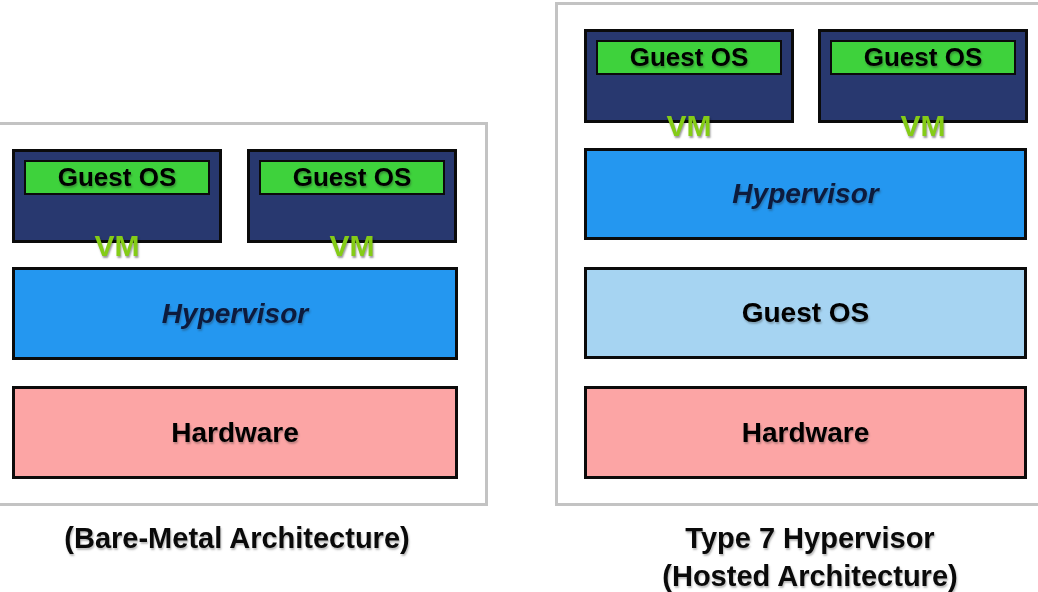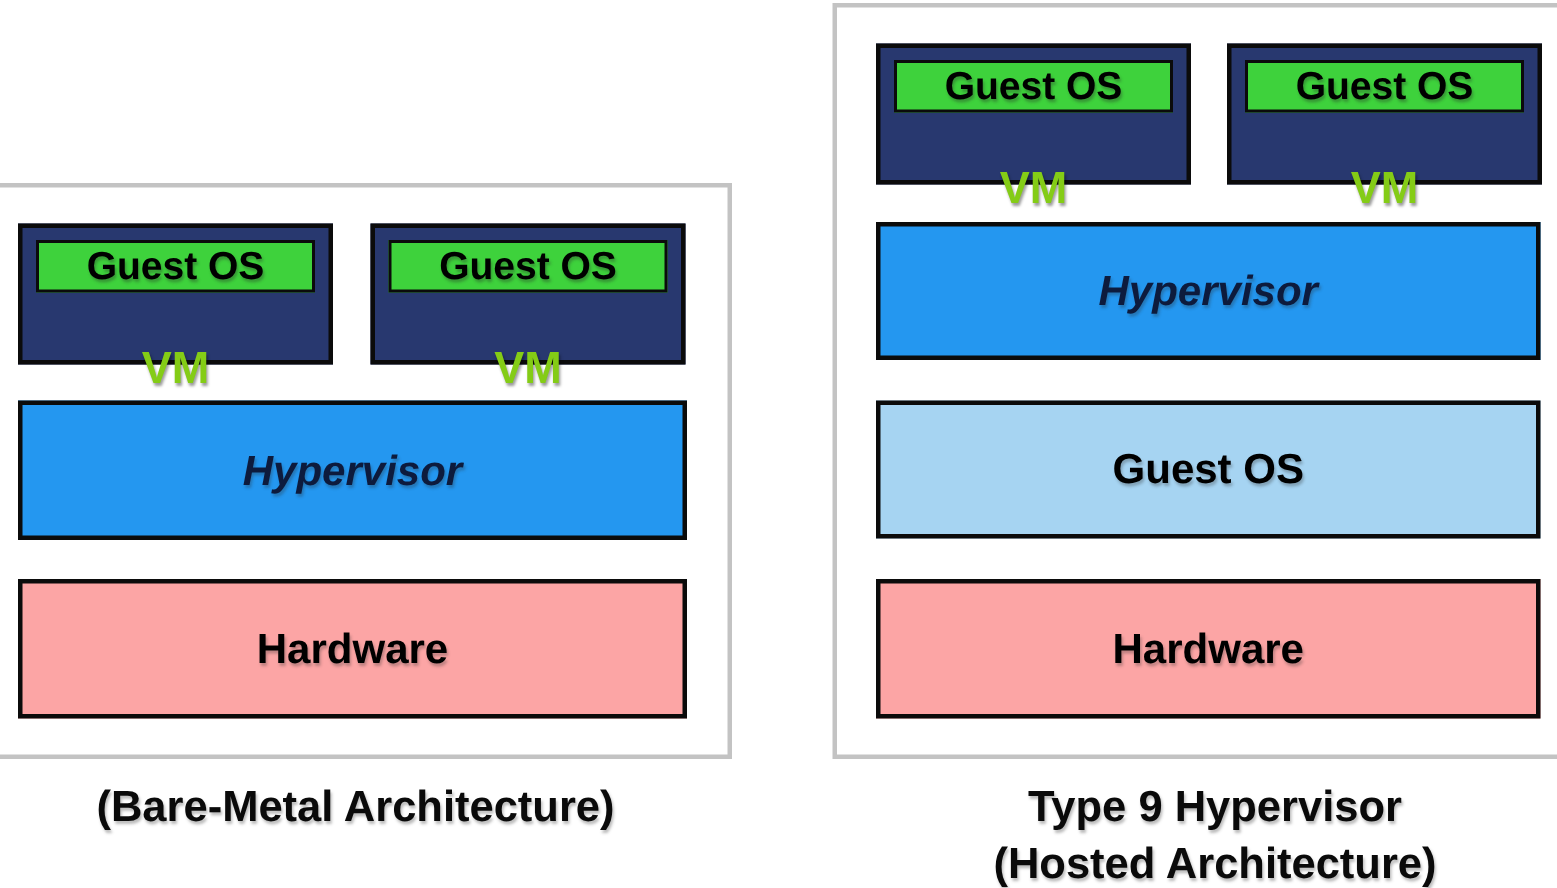--- a/index.html
+++ b/index.html
@@ -128,17 +128,17 @@
     <div class="vm-label">VM</div>
   </div>
 
   <div class="layer hypervisor hyp-right">Hypervisor</div>
 
   <div class="layer host-os host-right">Guest OS</div>
 
   <div class="layer hardware hw-right">Hardware</div>
 
   <div class="caption caption-right">
-    <div>Type 9 Hypervisor</div>
+    <div>Type 7 Hypervisor</div>
     <div>(Hosted Architecture)</div>
   </div>
 
 </div>
 
 </body></html>

